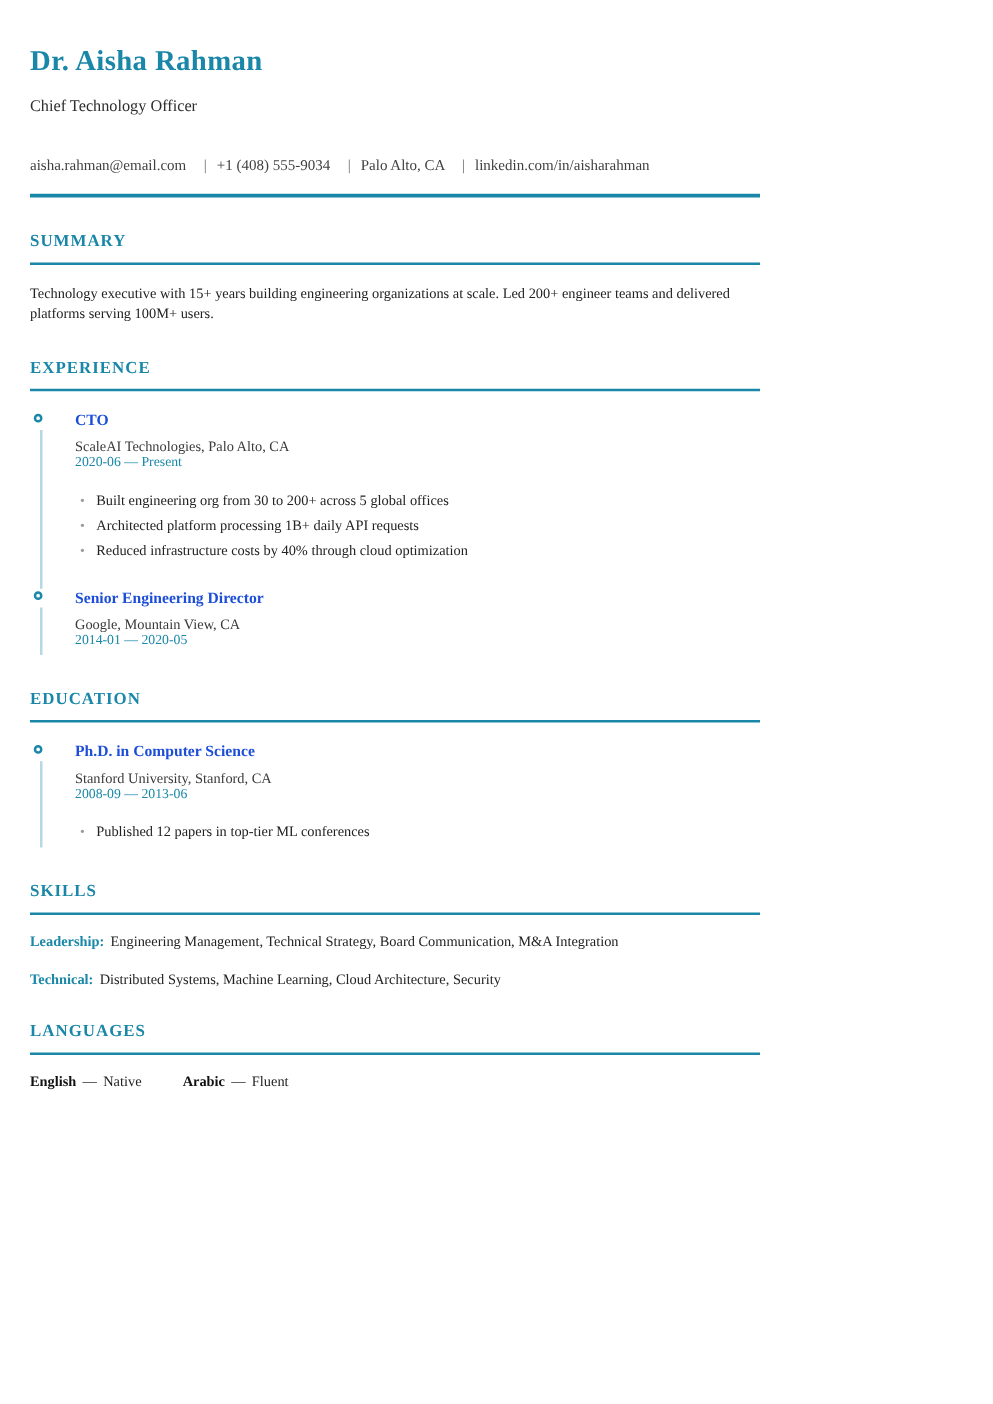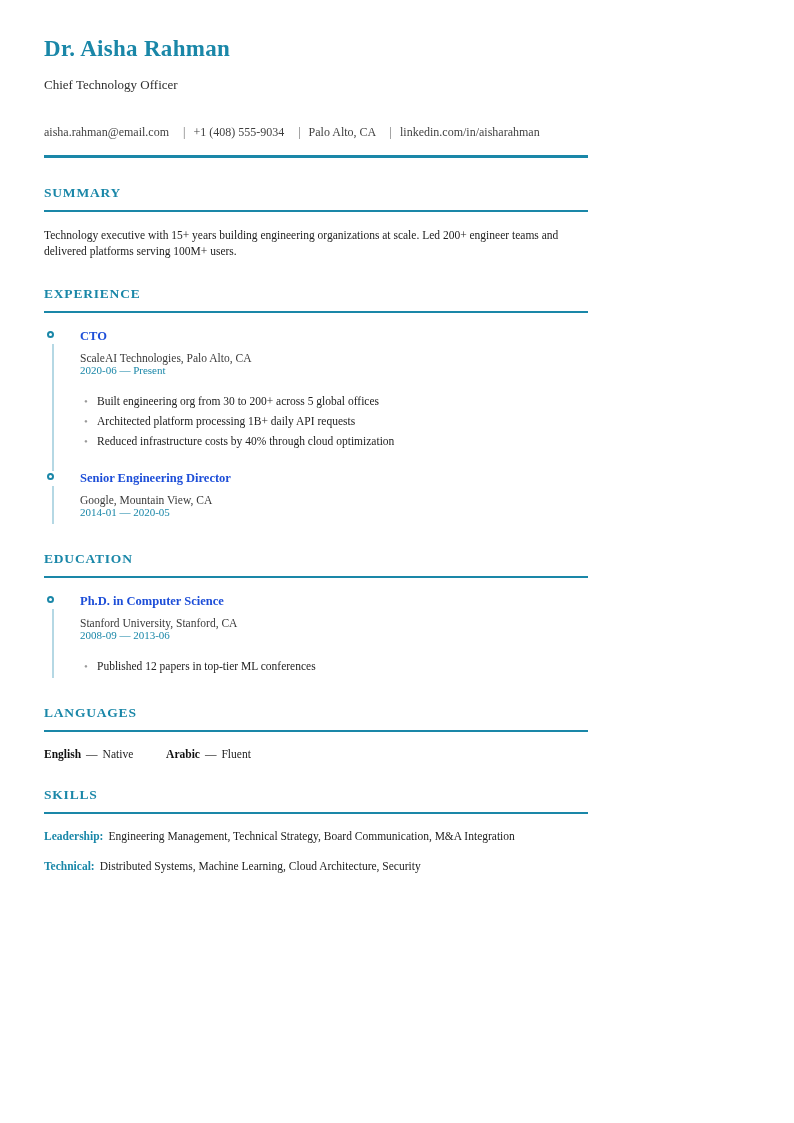--- a/index.html
+++ b/index.html
@@ -7,21 +7,21 @@
   body {
     width: 794px;
     height: 1123px;
     font-family: "Liberation Serif", "DejaVu Serif", serif;
     color: #222222;
     position: relative;
   }
   .page {
     width: 632px;
     height: 1123px;
-    padding: 36px 44px;
+    padding: 36px 24px;
     background: #ffffff;
   }
 
   
   .name {
     font-size: 23px;
     font-weight: bold;
     color: #1a87a8;
     letter-spacing: 0.3px;
     margin-bottom: 15px;
@@ -218,32 +218,32 @@
         <span class="org">Stanford University, Stanford, CA</span>
         <span class="dates">2008-09 — 2013-06</span>
       </div>
       <ul>
         <li>Published 12 papers in top-tier ML conferences</li>
       </ul>
     </div>
   </section>
 
   <section>
-    <h2 class="sec-h">LANGUAGES</h2>
-    <div class="sec-rule"></div>
-    <div class="lang-row">
-      <span class="lang-item"><span class="lang-name">English</span><span class="lang-dash">—</span><span>Native</span></span>
-      <span class="lang-item"><span class="lang-name">Arabic</span><span class="lang-dash">—</span><span>Fluent</span></span>
-    </div>
-  </section>
-
-  <section>
     <h2 class="sec-h">SKILLS</h2>
     <div class="sec-rule"></div>
     <p class="skill-line">
       <span class="skill-label">Leadership:</span><span>Engineering Management, Technical Strategy, Board Communication, M&amp;A Integration</span>
     </p>
     <p class="skill-line">
       <span class="skill-label">Technical:</span><span>Distributed Systems, Machine Learning, Cloud Architecture, Security</span>
     </p>
   </section>
 
+  <section>
+    <h2 class="sec-h">LANGUAGES</h2>
+    <div class="sec-rule"></div>
+    <div class="lang-row">
+      <span class="lang-item"><span class="lang-name">English</span><span class="lang-dash">—</span><span>Native</span></span>
+      <span class="lang-item"><span class="lang-name">Arabic</span><span class="lang-dash">—</span><span>Fluent</span></span>
+    </div>
+  </section>
+
 </div>
 
 </body></html>

